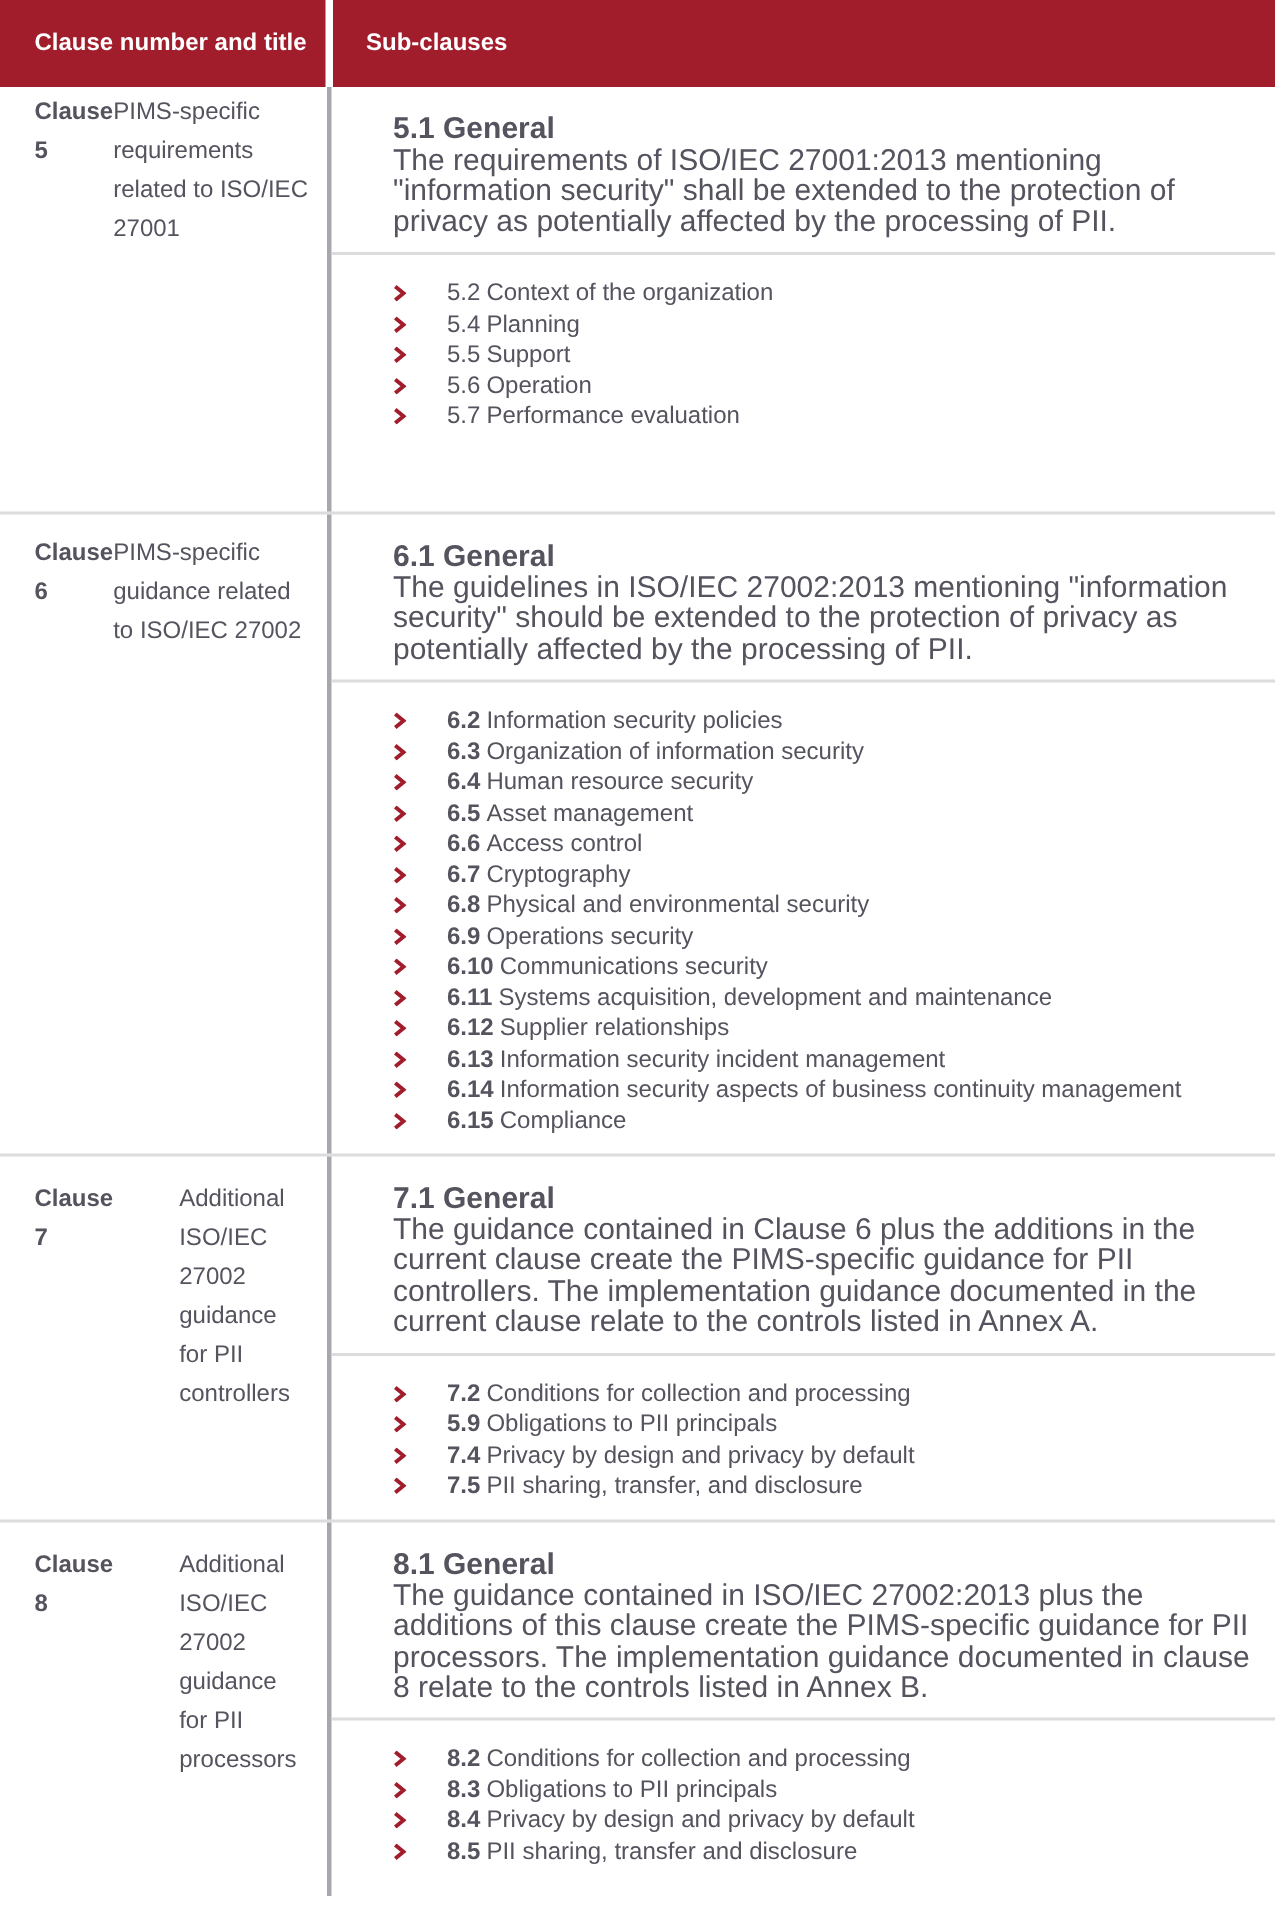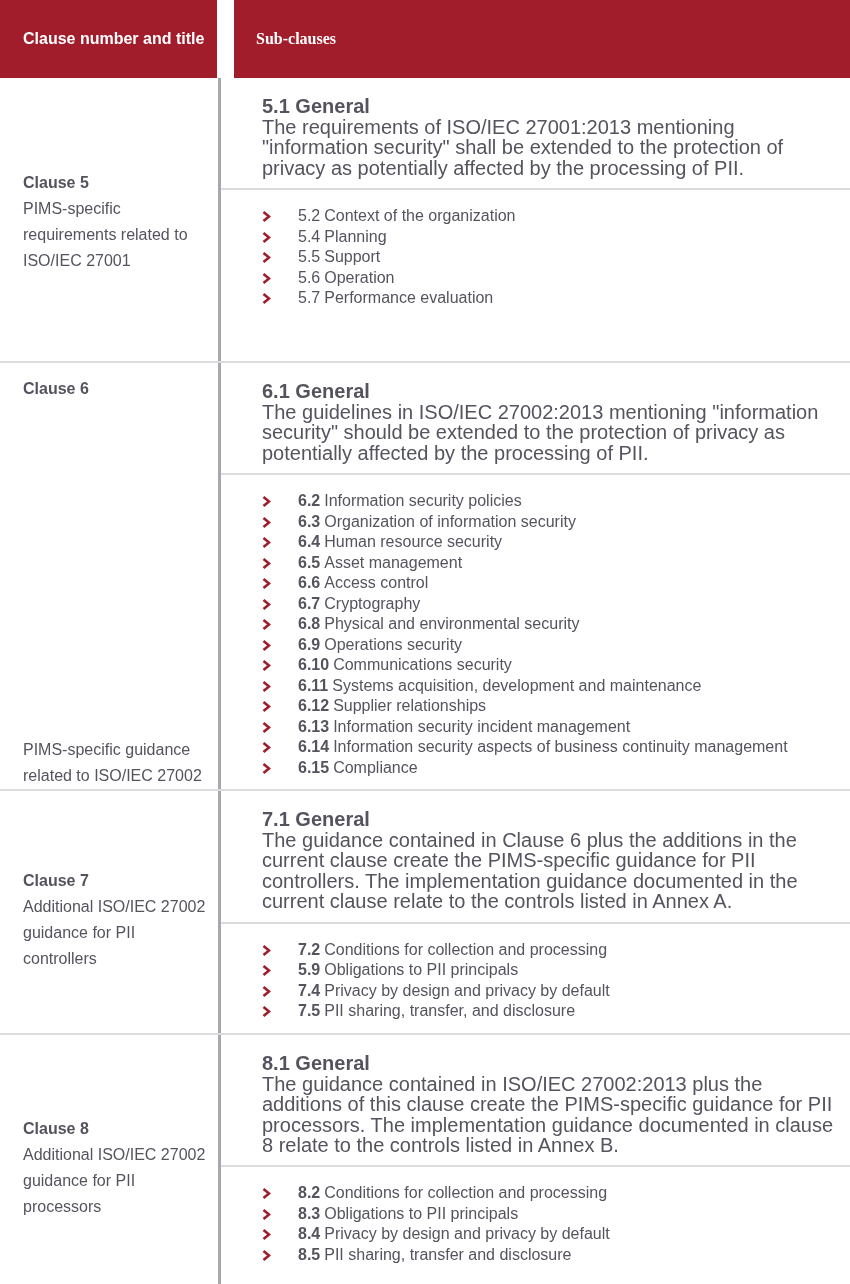--- a/index.html
+++ b/index.html
@@ -1,26 +1,26 @@
 <!DOCTYPE html>
 <html><head>
 <meta charset="utf-8">
 <style>
   * { box-sizing: border-box; margin: 0; padding: 0; }
   html, body { width: 850px; height: 1284px; background: #ffffff; overflow: hidden; }
   body { font-family: "Liberation Sans", "DejaVu Sans", sans-serif; color: #55535e; }
   .table { position: relative; width: 850px; }
-  .header { display: flex; height: 78px; background: #ffffff; }
+  .header { display: flex; height: 58px; background: #ffffff; }
   .hcell { background: #a11d2b; color: #ffffff; font-weight: bold; font-size: 16px; display: flex; align-items: center; }
   .hcell.left { width: 217px; padding-left: 23px; padding-right: 10px; line-height: 26px; }
-  .hcell.right { flex: 1; margin-left: 17px; padding-left: 22px; font-family: Liberation Serif, serif; }
+  .hcell.right { flex: 1; margin-left: 5px; padding-left: 22px; }
   .row { display: flex; border-bottom: 2px solid #dcdcde; position: relative; }
   .row.last { border-bottom: none; }
-  .lcell { width: 218px; padding-left: 23px; padding-right: 12px; display: flex; flex-direction: column; justify-content: center; font-size: 16px; line-height: 26px; }
-  .lcell.top { justify-content: center; }
+  .lcell { width: 218px; padding-left: 23px; padding-right: 12px; display: flex; flex-direction: row; justify-content: center; font-size: 16px; line-height: 26px; }
+  .lcell.top { justify-content: center; gap: 44px; }
   .lcell .ctitle { font-weight: bold; }
   .divider { width: 3px; background: #a7a7ae; flex-shrink: 0; }
   .rcell { flex: 1; display: flex; flex-direction: column; }
   .general { padding: 18px 10px 10px 41px; font-size: 20px; line-height: 20.5px; border-bottom: 2px solid #dcdcde; }
   .general .gtitle { font-weight: bold; }
   .sublist { list-style: none; padding: 16px 10px 12px 41px; font-size: 16px; line-height: 20.5px; }
   .sublist li { display: flex; align-items: center; white-space: nowrap; }
   .chev { width: 36px; color: #a11d2b; font-weight: bold; font-size: 15px; flex-shrink: 0; display: inline-block; }
   .chev svg { width: 9px; height: 11px; vertical-align: -1px; }
   .num { font-weight: bold; margin-right: 4px; }

